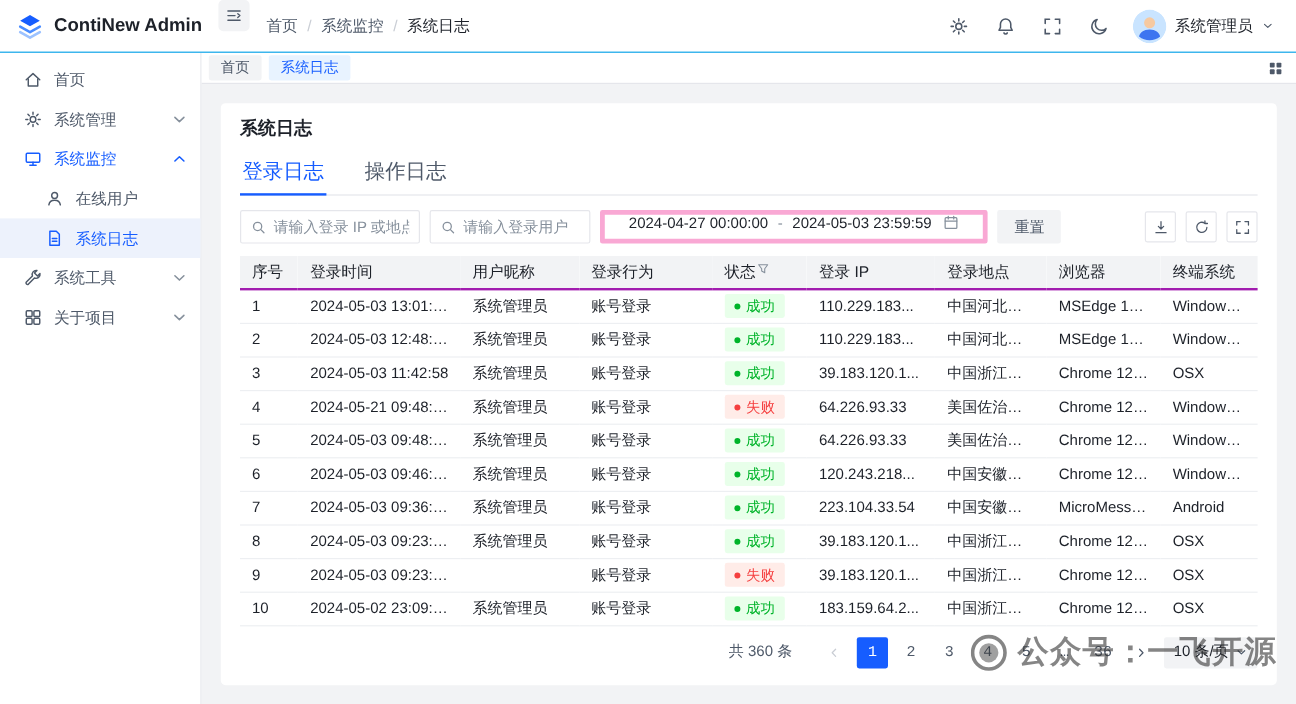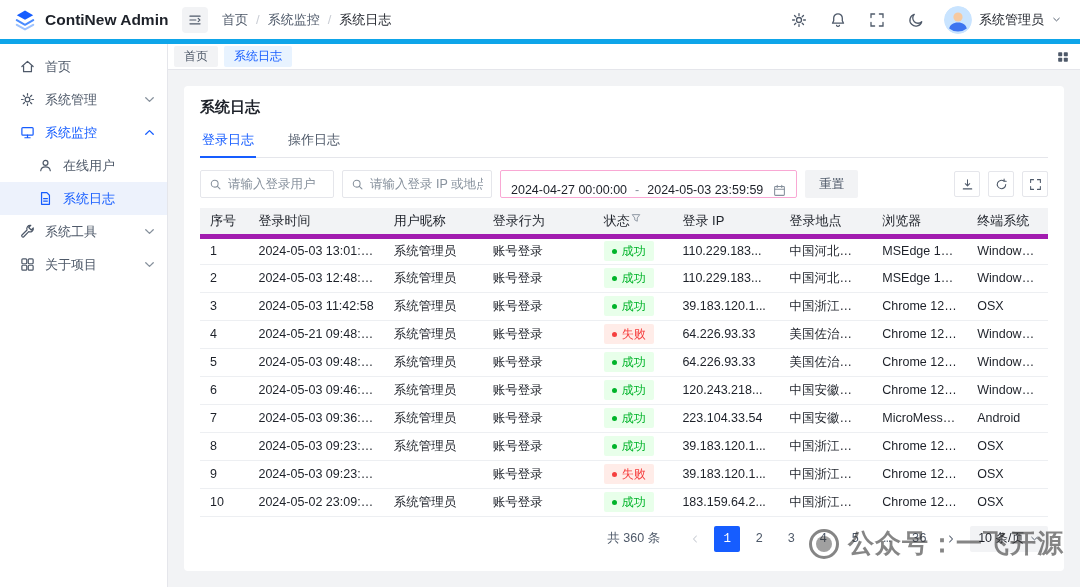--- a/index.html
+++ b/index.html
@@ -2,21 +2,21 @@
 <html><head>
 <meta charset="utf-8">
 <style>
 *{margin:0;padding:0;box-sizing:border-box}
 html,body{width:1080px;height:587px;overflow:hidden;font-family:"Liberation Sans","DejaVu Sans",sans-serif;background:#F2F3F5;color:#1D2129}
 button{font-family:Liberation Mono, monospace;border:none;background:none;cursor:pointer;color:inherit;font-size:inherit}
 input{font-family:inherit;border:none;outline:none;background:transparent}
 .ic{display:block;width:16px;height:16px;flex:none}
 
 
-.topbar{height:44px;background:#fff;border-bottom:5px solid #0ea5e9;display:flex;align-items:center;position:relative;z-index:3}
+.topbar{height:44px;background:#fff;border-bottom:1px solid #0ea5e9;display:flex;position:relative;z-index:3}
 .logo-area{width:168px;flex:none;display:flex;align-items:center;gap:8px;padding-left:13px;height:100%;cursor:pointer}
 .logo-ic{width:24px;height:24px;flex:none}
 .app-title{font-size:15.5px;font-weight:700;color:#1D2129;white-space:nowrap}
 .collapse-btn{width:26px;height:26px;margin-left:14px;background:#F2F3F5;border-radius:4px;display:flex;align-items:center;justify-content:center;color:#4E5969;flex:none}
 .breadcrumb{display:flex;align-items:center;gap:8px;margin-left:14px;font-size:13px;color:#4E5969}
 .crumb{cursor:pointer;white-space:nowrap}
 .crumb.current{color:#1D2129}
 .crumb-sep{color:#C9CDD4}
 .topbar-right{margin-left:auto;display:flex;align-items:center;gap:17px;padding-right:18px;color:#4E5969}
 .top-icon-btn{display:flex;align-items:center;justify-content:center;width:22px;height:22px;color:#4E5969}
@@ -43,42 +43,42 @@
 .page-tab{height:21px;display:flex;align-items:center;padding:0 10px;font-size:12px;border-radius:2px;background:#F2F3F5;color:#4E5969;cursor:pointer;white-space:nowrap}
 .page-tab.active{background:#E8F3FF;color:#165DFF}
 .tabbar-right{margin-left:auto;color:#4E5969;display:flex;align-items:center}
 .tabbar-right .ic{width:14px;height:14px}
 
 
 .content{flex:1;background:#F2F3F5;padding:16px;position:relative;min-height:0}
 .card{background:#fff;border-radius:4px;padding:12px 16px 10px;height:100%;display:flex;flex-direction:column;overflow:hidden}
 .card-title{font-size:15px;font-weight:600;color:#1D2129;margin-bottom:8px}
 .log-tabs{display:flex;gap:30px;border-bottom:1px solid #E5E6EB}
-.log-tab{font-size:13px;color:#4E5969;padding:6px 2px 8px;cursor:pointer;position:relative;white-space:nowrap}
+.log-tab{font-size:17px;color:#4E5969;padding:6px 2px 8px;cursor:pointer;position:relative;white-space:nowrap}
 .log-tab.active{color:#165DFF;font-weight:500}
 .log-tab.active::after{content:"";position:absolute;left:0;right:0;bottom:-1px;height:2px;background:#165DFF}
 
 
 .filterbar{display:flex;align-items:center;gap:8px;margin-top:12px}
 .s-input-wrap{display:flex;align-items:center;gap:6px;height:28px;border:1px solid #E5E6EB;border-radius:2px;padding:0 8px;background:#fff;cursor:text}
 .s-input-wrap .ic{width:13px;height:13px;color:#86909C}
 .s-input{font-size:12.5px;color:#1D2129;width:100%}
 .s-input::placeholder{color:#86909C}
 .w1{width:134px}.w2{width:150px}
-.date-range{display:flex;align-items:flex-end;gap:8px;height:28px;border:1px solid #f9a8d4;border-radius:2px;padding:0 10px;font-size:12.5px;color:#1D2129;background:#fff;cursor:pointer;white-space:nowrap}
+.date-range{display:flex;align-items:flex-start;gap:8px;height:28px;border:4px solid #f9a8d4;border-radius:2px;padding:0 20px;font-size:12.5px;color:#1D2129;background:#fff;cursor:pointer;white-space:nowrap}
 .date-sep{color:#86909C}
 .date-range .ic{width:13px;height:13px;color:#86909C;margin-left:2px}
 .reset-btn{height:28px;padding:0 14px;background:#F2F3F5;color:#4E5969;font-size:12.5px;border-radius:2px;white-space:nowrap}
 .fb-spacer{flex:1}
 .tool-btn{width:26px;height:26px;border:1px solid #E5E6EB;border-radius:2px;display:flex;align-items:center;justify-content:center;color:#4E5969;background:#fff;flex:none}
 .tool-btn .ic{width:13px;height:13px}
 
 
 .log-table{width:100%;border-collapse:collapse;table-layout:fixed;margin-top:10px;font-size:12.5px}
-.log-table th{height:28px;background:#F2F3F5;color:#1D2129;font-weight:500;font-size:13px;text-align:left;padding:0 10px;white-space:nowrap;overflow:hidden;border-bottom:5px solid #a21caf}
+.log-table th{height:28px;background:#F2F3F5;color:#1D2129;font-weight:500;font-size:13px;text-align:left;padding:0 10px;white-space:nowrap;overflow:hidden;border-bottom:2px solid #a21caf}
 .log-table td{height:28px;padding:0 10px;color:#1D2129;border-bottom:1px solid #EDEFF2;white-space:nowrap;overflow:hidden;text-overflow:ellipsis}
 .c0{width:48px}.c1{width:134px}.c2{width:98px}.c3{width:110px}.c4{width:78px}.c5{width:106px}.c6{width:92px}.c7{width:94px}.c8{width:80px}
 .th-flex{display:flex;align-items:flex-start;gap:0}
 .filter-ic{width:12px;height:12px;color:#86909C;cursor:pointer}
 .tag{display:inline-flex;align-items:center;gap:5px;height:20px;padding:0 8px;border-radius:2px;font-size:12px;line-height:1;vertical-align:middle}
 .tag .dot{width:5px;height:5px;border-radius:50%;background:currentColor;flex:none}
 .tag.success{background:#E8FFEA;color:#00B42A}
 .tag.fail{background:#FFECE8;color:#F53F3F}
 
 
@@ -340,31 +340,31 @@
     <main class="content">
       <div class="card">
         <h2 class="card-title">系统日志</h2>
 
         <div class="log-tabs">
           <div class="log-tab active">登录日志</div>
           <div class="log-tab">操作日志</div>
         </div>
 
         <div class="filterbar">
+          <label class="s-input-wrap w2">
+            <svg class="ic">
+                <use href="#i-search"></use>
+              </svg>
+            <input class="s-input" placeholder="请输入登录 IP 或地点" style="">
+          </label>
           <label class="s-input-wrap w1">
             <svg class="ic">
                 <use href="#i-search"></use>
               </svg>
             <input class="s-input" placeholder="请输入登录用户" style="">
-          </label>
-          <label class="s-input-wrap w2">
-            <svg class="ic">
-                <use href="#i-search"></use>
-              </svg>
-            <input class="s-input" placeholder="请输入登录 IP 或地点" style="">
           </label>
           <div class="date-range">
             <span>2024-04-27 00:00:00</span>
             <span class="date-sep">-</span>
             <span>2024-05-03 23:59:59</span>
             <svg class="ic">
                 <use href="#i-calendar"></use>
               </svg>
           </div>
           <button class="reset-btn">重置</button>

